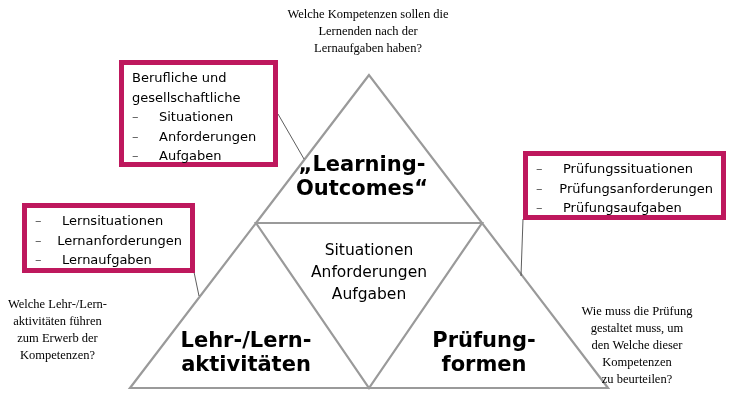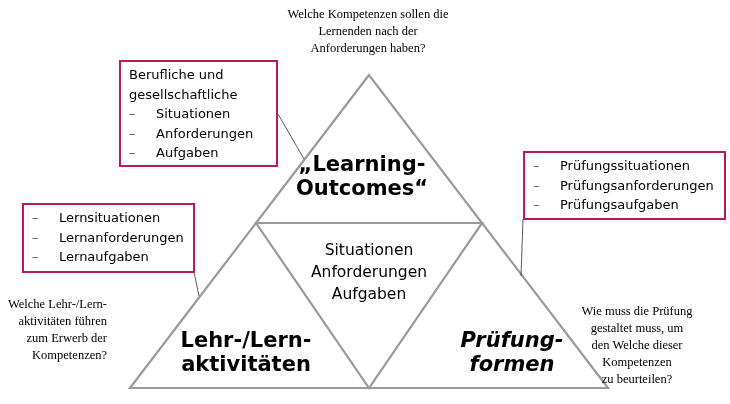--- a/index.html
+++ b/index.html
@@ -1,53 +1,53 @@
 <!DOCTYPE html>
 <html><head>
 <meta charset="utf-8">
 <style>
   html, body { margin:0; padding:0; background:#ffffff; }
   body { width:730px; height:404px; position:relative; overflow:hidden;
          font-family:"DejaVu Sans", "Liberation Sans", sans-serif; color:#000; }
   svg.geo { position:absolute; left:0; top:0; }
   .txt { position:absolute; font-size:12.5px; line-height:17px; white-space:nowrap;font-family:Liberation Serif, serif; }
   .q-top { left:218px; top:6px; width:300px; text-align:center; font-size:12.5px; line-height:17px; }
-  .q-left { left:8px; top:296px; text-align:right; }
+  .q-left { left:8px; top:296px; text-align:center; }
   .q-right { left:560px; top:303px; width:154px; text-align:center; }
-  .box { position:absolute; border:2px solid #be185d; background:#fff; box-sizing:border-box;
+  .box { position:absolute; border:5px solid #be185d; background:#fff; box-sizing:border-box;
          font-size:13px; line-height:19.5px; padding:3px 8px; }
   .box1 { left:119px; top:60px; width:159px; height:107px; }
   .box2 { left:523px; top:151px; width:203px; height:69px; }
   .box3 { left:22px; top:203px; width:173px; height:70px; }
   .row { display:flex; }
   .dash { width:27px; color:#555; }
   .big { position:absolute; font-weight:bold; font-size:21px; line-height:24px; text-align:center; white-space:nowrap; }
   .lo { left:292px; top:152px; width:140px; }
   .lehr { left:176px; top:328px; width:140px; }
-  .pruef { left:452px; top:328px; width:120px;font-style:italic; }
+  .pruef { left:424px; top:328px; width:120px; }
   .center { position:absolute; left:298px; top:239px; width:142px; text-align:center; font-size:15.5px; line-height:22px; }
 </style>
 </head>
 <body>
 
 <svg class="geo" width="730" height="404">
 
   <polygon points="369,75 130,388 608,388" fill="none" stroke="#9a9a9a" stroke-width="2.2"></polygon>
 
   <polygon points="256,223 482,223 369,388" fill="none" stroke="#9a9a9a" stroke-width="2.2"></polygon>
 
   <line x1="278" y1="114" x2="304" y2="159" stroke="#333" stroke-width="0.8"></line>
   <line x1="194" y1="272" x2="199" y2="296" stroke="#333" stroke-width="0.8"></line>
   <line x1="523" y1="219" x2="521" y2="276" stroke="#333" stroke-width="0.8"></line>
 </svg>
 
 <div class="txt q-top">
   <div>Welche Kompetenzen sollen die</div>
   <div>Lernenden nach der</div>
-  <div>Anforderungen haben?</div>
+  <div>Lernaufgaben haben?</div>
 </div>
 
 <div class="txt q-left">
   <div>Welche Lehr-/Lern-</div>
   <div>aktivitäten führen</div>
   <div>zum Erwerb der</div>
   <div>Kompetenzen?</div>
 </div>
 
 <div class="txt q-right">

